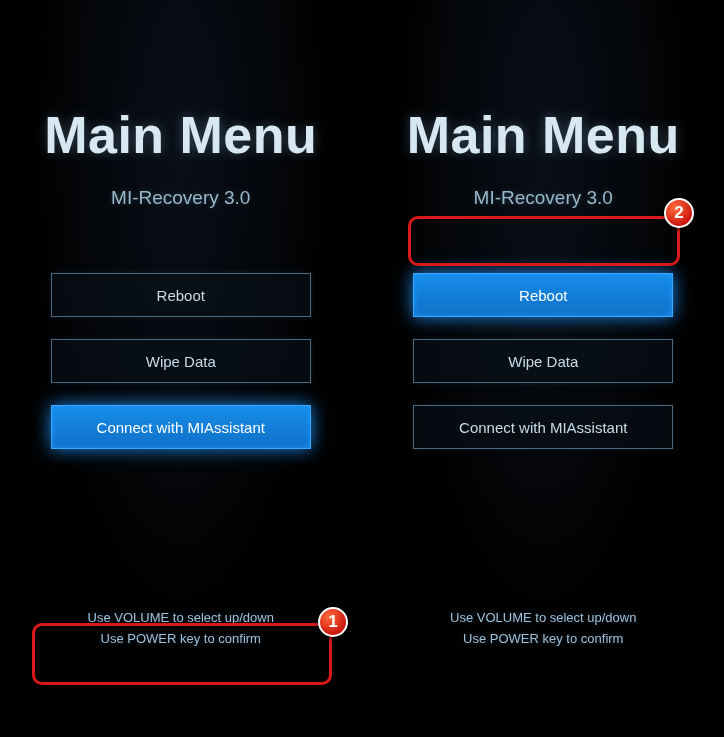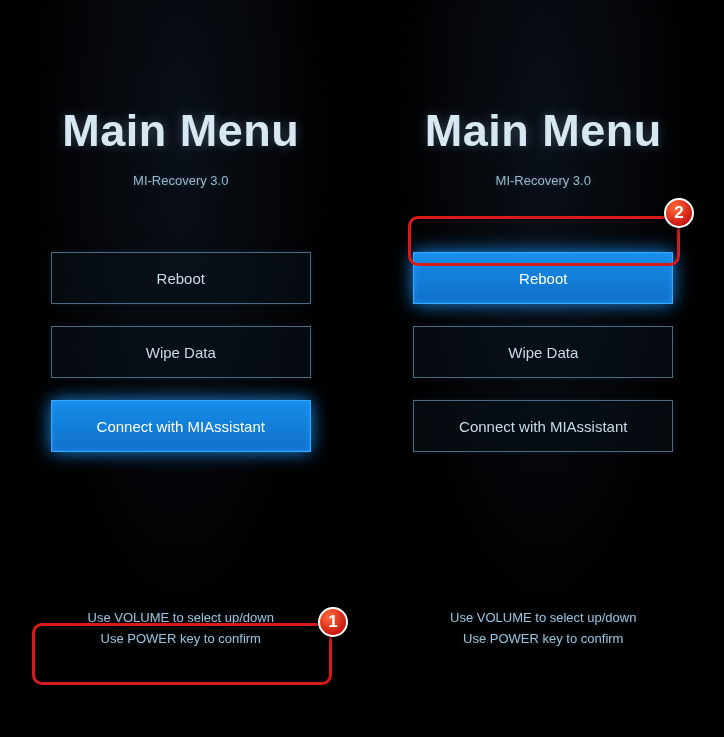--- a/index.html
+++ b/index.html
@@ -17,42 +17,42 @@
     position: relative;
     display: flex;
     flex-direction: column;
     align-items: center;
     color: #bcd6e8;
     background: radial-gradient(ellipse at 50% 20%, #0a1018 0%, #000 60%);
   }
   .phone + .phone { border-left: 1px solid #000; }
   .title {
     margin-top: 105px;
-    font-size: 45px;
+    font-size: 52px;
     font-weight: bold;
     color: #d8e8f2;
     text-shadow: 0 0 12px rgba(150,200,240,0.3);
     letter-spacing: 0.5px;
   }
   .subtitle {
-    margin-top: 16px;
-    font-size: 13px;
+    margin-top: 22px;
+    font-size: 19px;
     color: #98b8cc;
     text-shadow: 0 0 6px rgba(150,200,240,0.25);
   }
   .menu {
     margin-top: 64px;
     width: 260px;
     display: flex;
     flex-direction: column;
     gap: 22px;
     position: relative;
   }
   .menu-item {
-    height: 52px;
+    height: 44px;
     border: 1px solid #4a6a80;
     display: flex;
     align-items: center;
     justify-content: center;
     font-size: 15px;
     color: #c8dce8;
     background: rgba(10,20,30,0.5);
     box-shadow: 0 0 6px rgba(80,140,190,0.15);
     position: relative;
     cursor: pointer;

